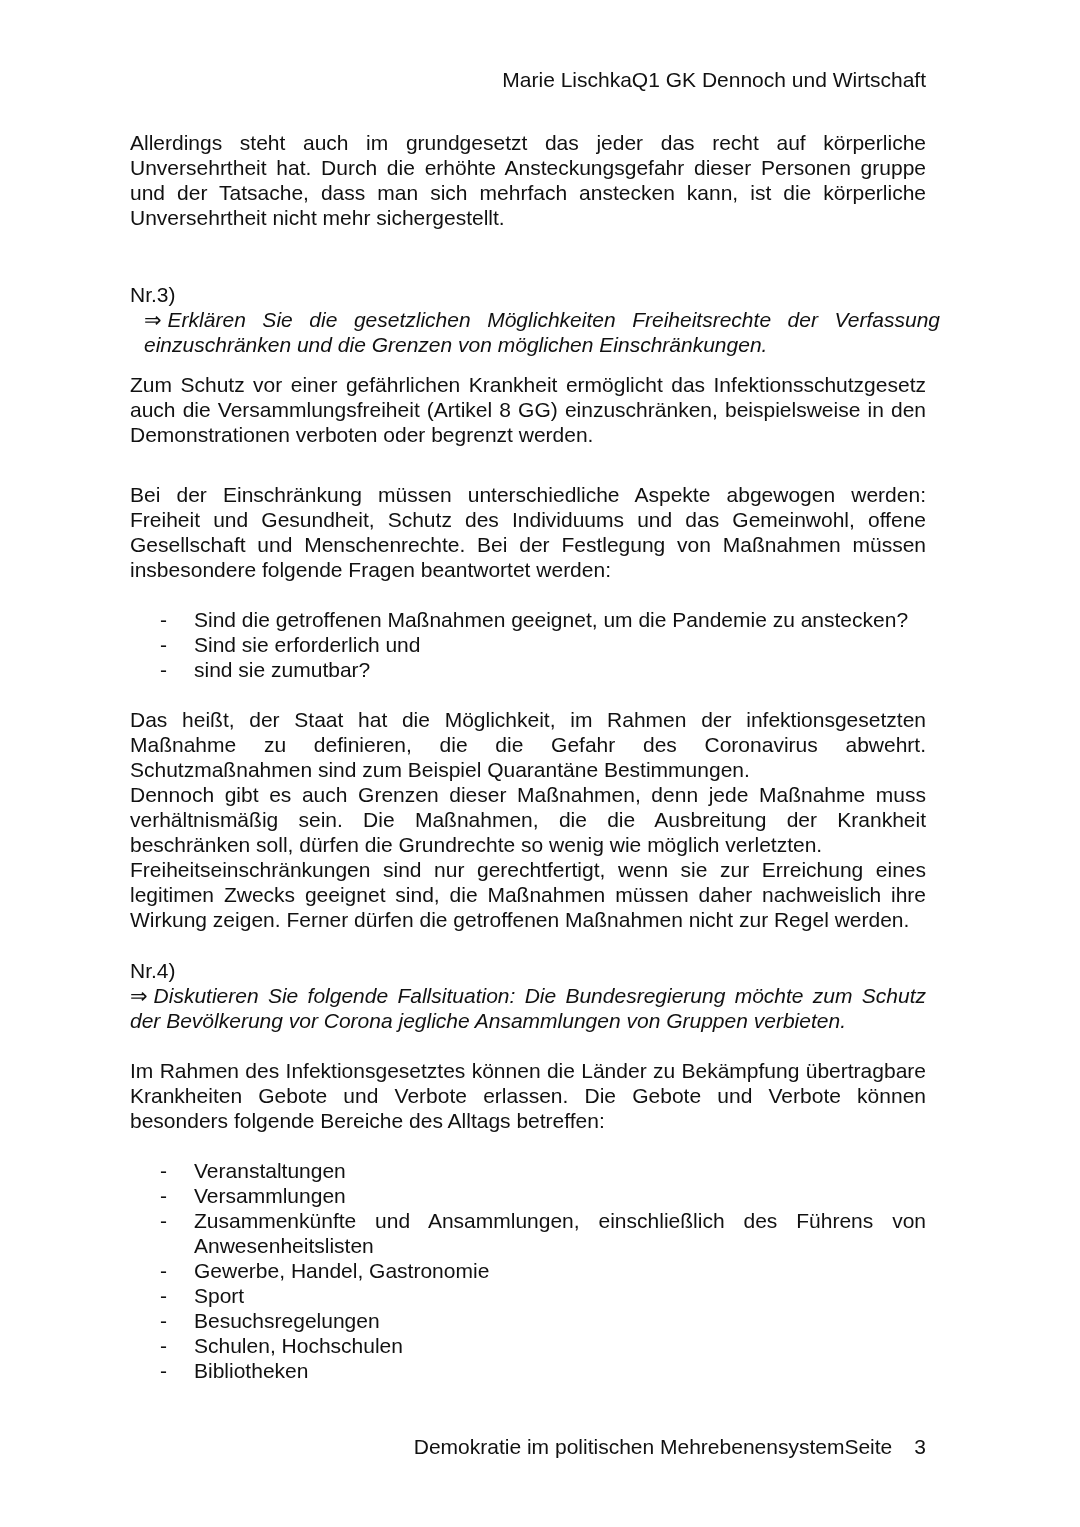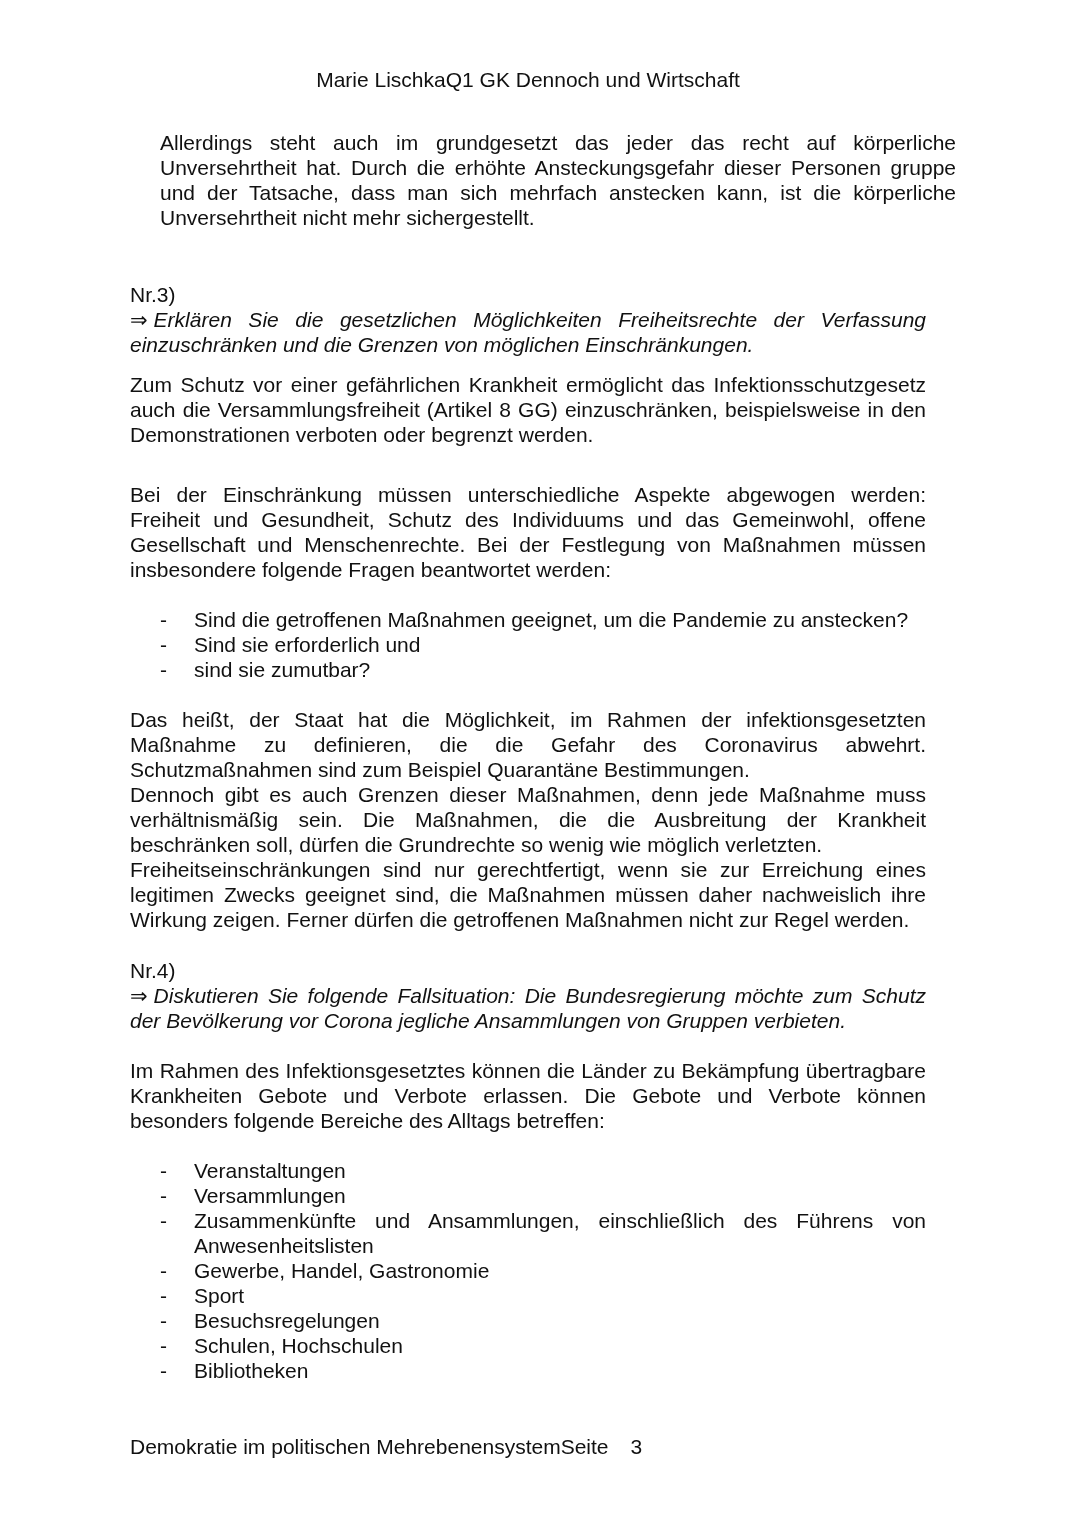--- a/index.html
+++ b/index.html
@@ -1,40 +1,40 @@
 <!DOCTYPE html>
 <html><head>
 <meta charset="utf-8">
 <style>
   html, body { margin: 0; padding: 0; background: #ffffff; }
   body { width: 1080px; height: 1527px; position: relative; overflow: hidden;
          font-family: "Liberation Sans", sans-serif; color: #111111; font-size: 21px; }
-  .hdr { position: absolute; top: 68px; left: 130px; width: 796px; display: flex; justify-content: center; font-size: 21px; }
-  .ftr { position: absolute; top: 1435px; left: 130px; width: 796px; display: flex; justify-content: flex-start; font-size: 21px; }
+  .hdr { position: absolute; top: 68px; left: 130px; width: 796px; display: flex; justify-content: flex-end; font-size: 21px; }
+  .ftr { position: absolute; top: 1435px; left: 130px; width: 796px; display: flex; justify-content: flex-end; font-size: 21px; }
   .block { position: absolute; left: 130px; width: 796px; line-height: 25px; }
   .just { text-align: justify; text-align-last: left; }
   .ital { font-style: italic; }
   .list { position: absolute; left: 130px; width: 796px; line-height: 25px; margin: 0; padding: 0; list-style: none; }
   .list li { position: relative; padding-left: 64px; }
   .list li .dash { position: absolute; left: 30px; top: 0; }
   .arrow { font-style: normal; margin-right: 6px; }
   .seite-num { margin-left: 22px; }
 </style>
 </head>
 <body>
 
 <div class="hdr">
   <span>Marie Lischka</span>
   <span>Q1 GK Dennoch und Wirtschaft</span>
 </div>
 
-<div class="block just" style="top:130px;margin-left:30px;">Allerdings steht auch im grundgesetzt das jeder das recht auf körperliche Unversehrtheit hat. Durch die erhöhte Ansteckungsgefahr dieser Personen gruppe und der Tatsache, dass man sich mehrfach anstecken kann, ist die körperliche Unversehrtheit nicht mehr sichergestellt.</div>
+<div class="block just" style="top:130px;">Allerdings steht auch im grundgesetzt das jeder das recht auf körperliche Unversehrtheit hat. Durch die erhöhte Ansteckungsgefahr dieser Personen gruppe und der Tatsache, dass man sich mehrfach anstecken kann, ist die körperliche Unversehrtheit nicht mehr sichergestellt.</div>
 
 <div class="block" style="top:282px;">Nr.3)</div>
-<div class="block just ital" style="top:307px;">
+<div class="block just ital" style="top:307px;margin-left:14px;">
   <span class="arrow">⇒</span><span>Erklären Sie die gesetzlichen Möglichkeiten Freiheitsrechte der Verfassung einzuschränken und die Grenzen von möglichen Einschränkungen.</span>
 </div>
 
 <div class="block just" style="top:372px;">Zum Schutz vor einer gefährlichen Krankheit ermöglicht das Infektionsschutzgesetz auch die Versammlungsfreiheit (Artikel 8 GG) einzuschränken, beispielsweise in den Demonstrationen verboten oder begrenzt werden.</div>
 
 <div class="block just" style="top:482px;">Bei der Einschränkung müssen unterschiedliche Aspekte abgewogen werden: Freiheit und Gesundheit, Schutz des Individuums und das Gemeinwohl, offene Gesellschaft und Menschenrechte. Bei der Festlegung von Maßnahmen müssen insbesondere folgende Fragen beantwortet werden:</div>
 
 <ul class="list" style="top:607px;">
   <li><span class="dash">-</span><span>Sind die getroffenen Maßnahmen geeignet, um die Pandemie zu anstecken?</span></li>
   <li><span class="dash">-</span><span>Sind sie erforderlich und</span></li>

